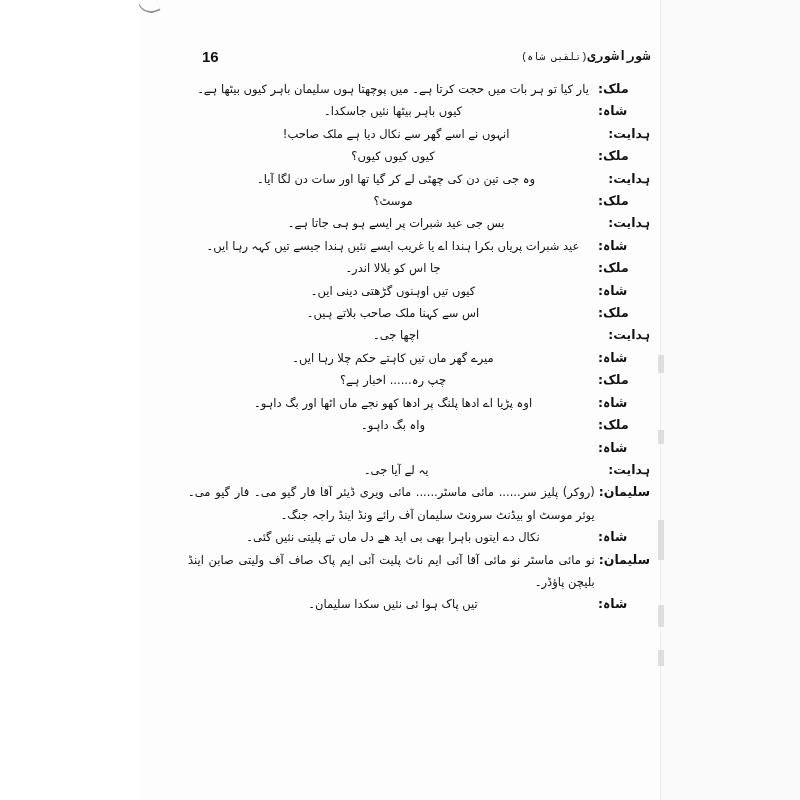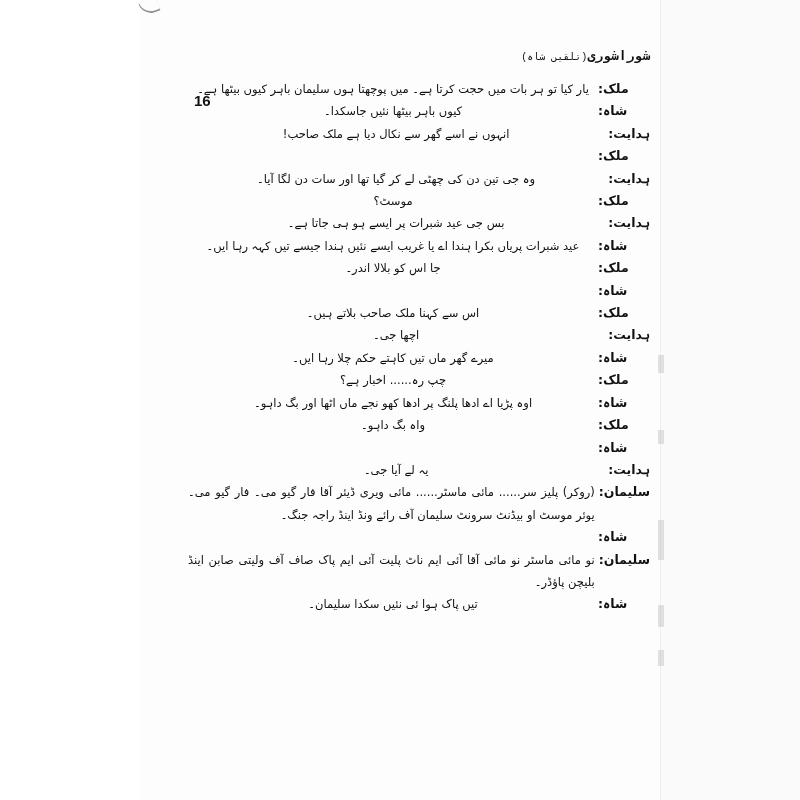--- a/index.html
+++ b/index.html
@@ -53,26 +53,25 @@
     }
     .header {
       position: absolute;
       top: 48px;
       left: 190px;
       width: 460px;
       height: 26px;
     }
     .page-number {
       position: absolute;
-      left: 4px;
+      left: 12px;
       top: 0;
       font-family: "Liberation Sans", sans-serif;
       font-weight: bold;
       font-size: 15px;
-      margin-top: 44px;
     }
     .running-title {
       position: absolute;
       right: 0;
       top: 0;
       direction: rtl;
       font-family: Liberation Mono, monospace;
       font-weight: bold;
       font-size: 13px;
     }
@@ -142,20 +141,21 @@
   <div class="line">
       <span class="speaker">شاہ:</span>
       <span class="speech">کیوں باہر بیٹھا نئیں جاسکدا۔</span>
     </div>
   <div class="line">
       <span class="speaker wide">ہدایت:</span>
       <span class="speech">انہوں نے اسے گھر سے نکال دیا ہے ملک صاحب!</span>
     </div>
   <div class="line">
       <span class="speaker">ملک:</span>
+      <span class="speech">کیوں کیوں کیوں؟</span>
     </div>
   <div class="line">
       <span class="speaker wide">ہدایت:</span>
       <span class="speech">وہ جی تین دن کی چھٹی لے کر گیا تھا اور سات دن لگا آیا۔</span>
     </div>
   <div class="line">
       <span class="speaker">ملک:</span>
       <span class="speech">موسٹ؟</span>
     </div>
   <div class="line">
@@ -165,20 +165,21 @@
   <div class="line">
       <span class="speaker">شاہ:</span>
       <span class="speech">عید شبرات پریاں بکرا ہندا اے یا غریب ایسے نئیں ہندا جیسے تیں کہہ رہا ایں۔</span>
     </div>
   <div class="line">
       <span class="speaker">ملک:</span>
       <span class="speech">جا اس کو بلالا اندر۔</span>
     </div>
   <div class="line">
       <span class="speaker">شاہ:</span>
+      <span class="speech">کیوں تیں اوہنوں گڑھتی دینی ایں۔</span>
     </div>
   <div class="line">
       <span class="speaker">ملک:</span>
       <span class="speech">اس سے کہنا ملک صاحب بلاتے ہیں۔</span>
     </div>
   <div class="line">
       <span class="speaker wide">ہدایت:</span>
       <span class="speech">اچھا جی۔</span>
     </div>
   <div class="line">
@@ -203,20 +204,21 @@
   <div class="line">
       <span class="speaker wide">ہدایت:</span>
       <span class="speech">یہ لے آیا جی۔</span>
     </div>
   <div class="line">
       <span class="speaker wide">سلیمان:</span>
       <span class="speech justify">(روکر) پلیز سر...... مائی ماسٹر...... مائی ویری ڈیئر آقا فار گیو می۔ فار گیو می۔ یوئر موسٹ او بیڈنٹ سرونٹ سلیمان آف رائے ونڈ اینڈ راجہ جنگ۔</span>
     </div>
   <div class="line">
       <span class="speaker">شاہ:</span>
+      <span class="speech">نکال دے اینوں باہرا بھی بی اید ھے دل ماں تے پلیتی نئیں گئی۔</span>
     </div>
   <div class="line">
       <span class="speaker wide">سلیمان:</span>
       <span class="speech justify">نو مائی ماسٹر نو مائی آقا آئی ایم ناٹ پلیت آئی ایم پاک صاف آف ولیتی صابن اینڈ بلیچن پاؤڈر۔</span>
     </div>
   <div class="line">
       <span class="speaker">شاہ:</span>
       <span class="speech">تیں پاک ہوا ئی نئیں سکدا سلیمان۔</span>
     </div>
 </div>

